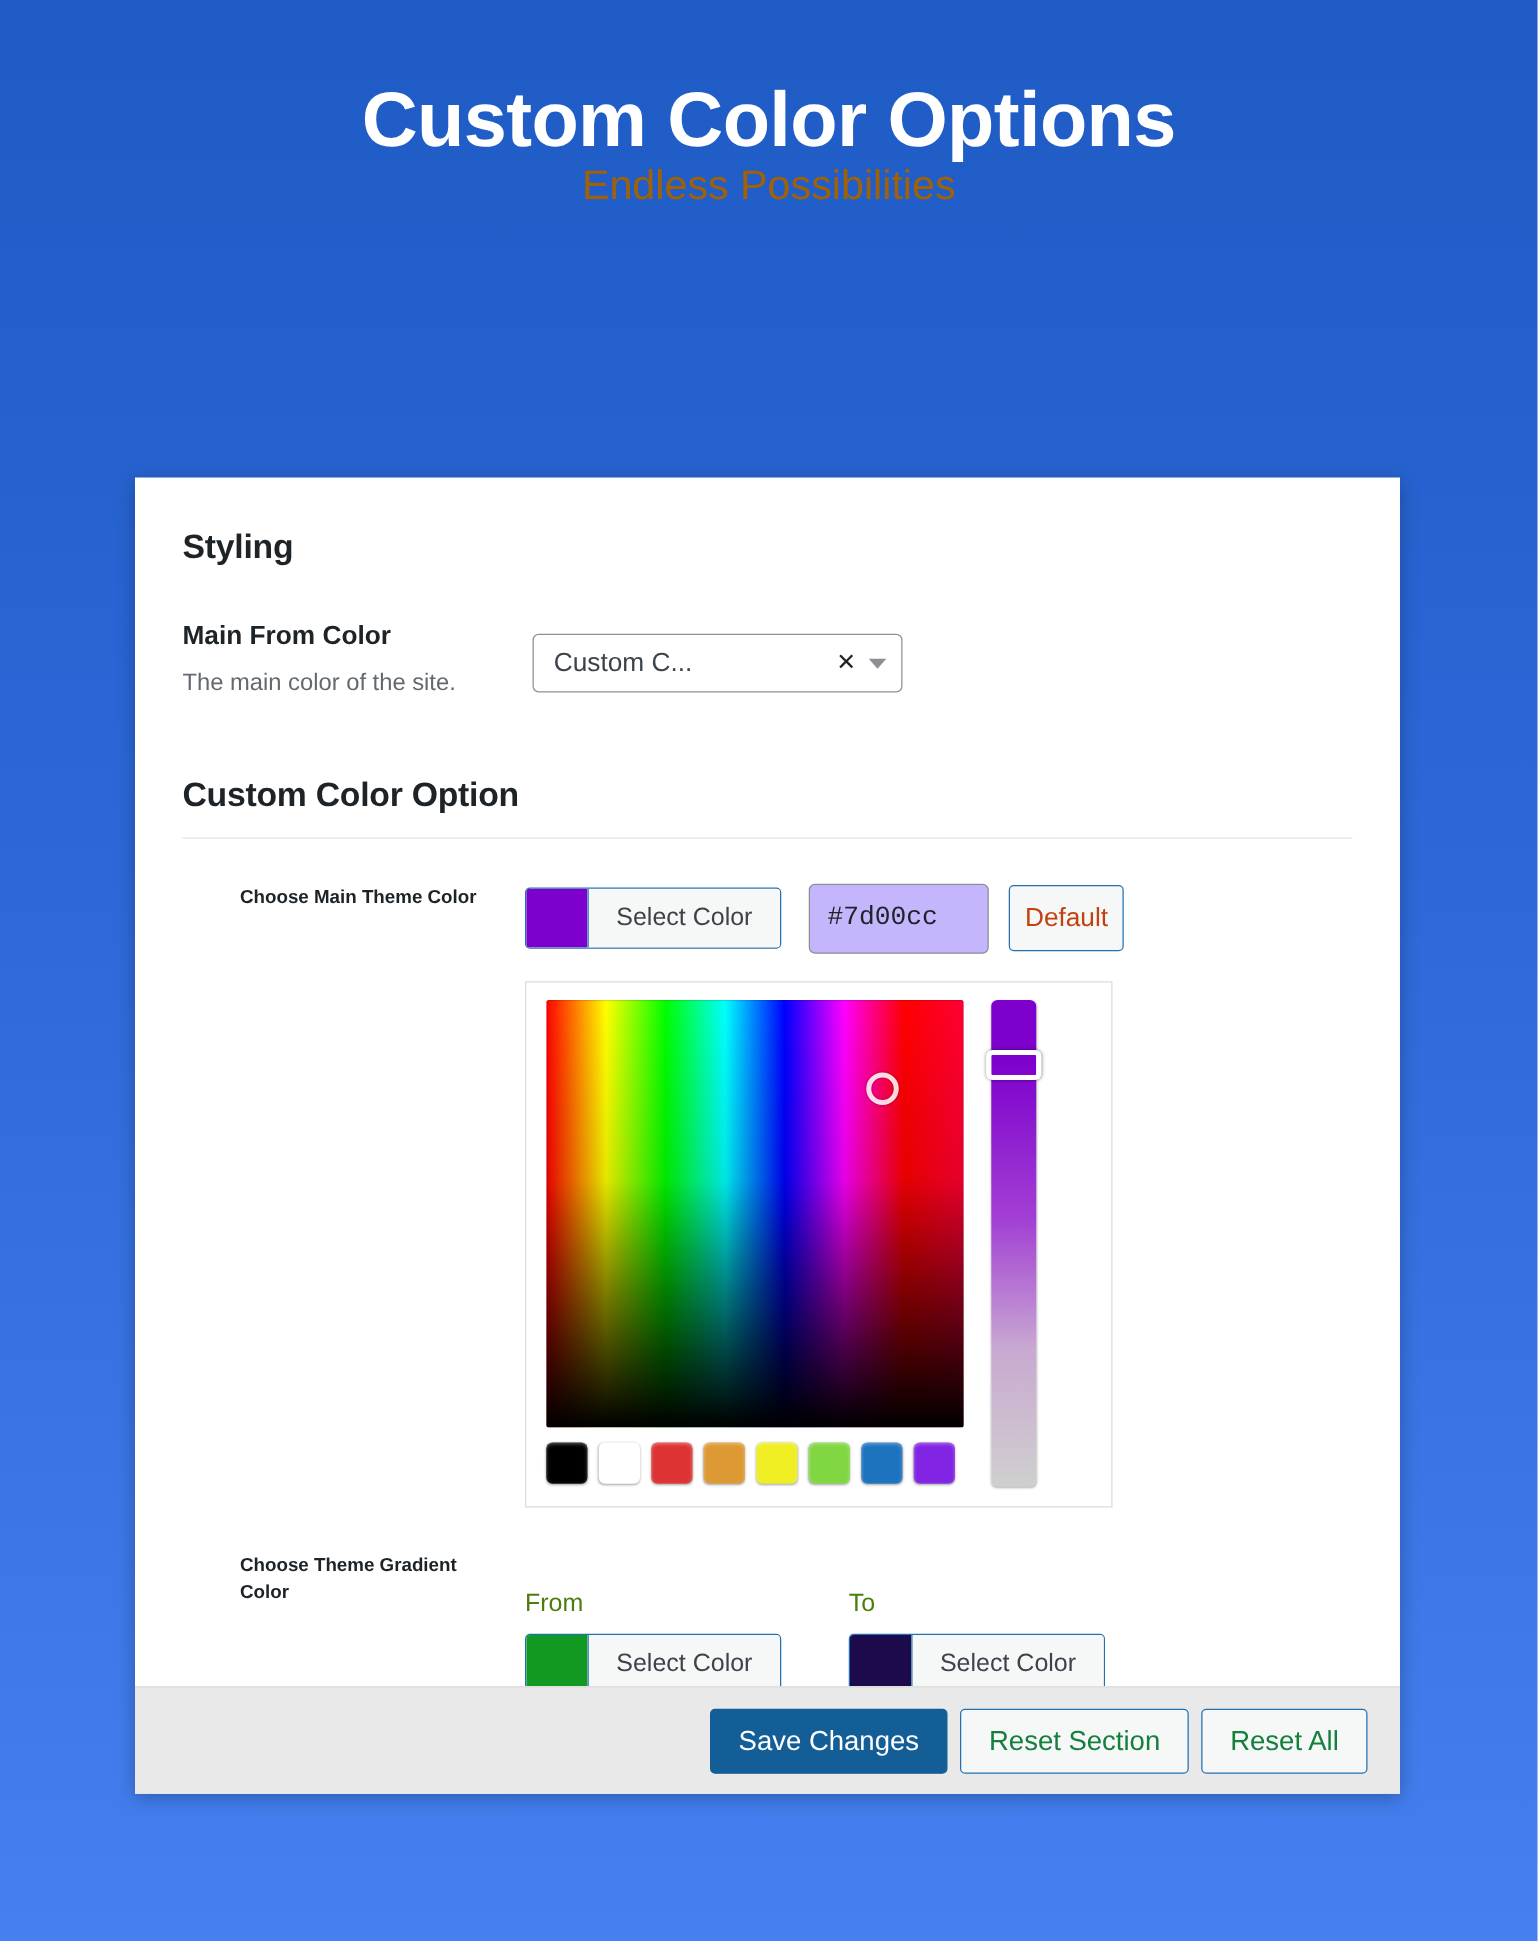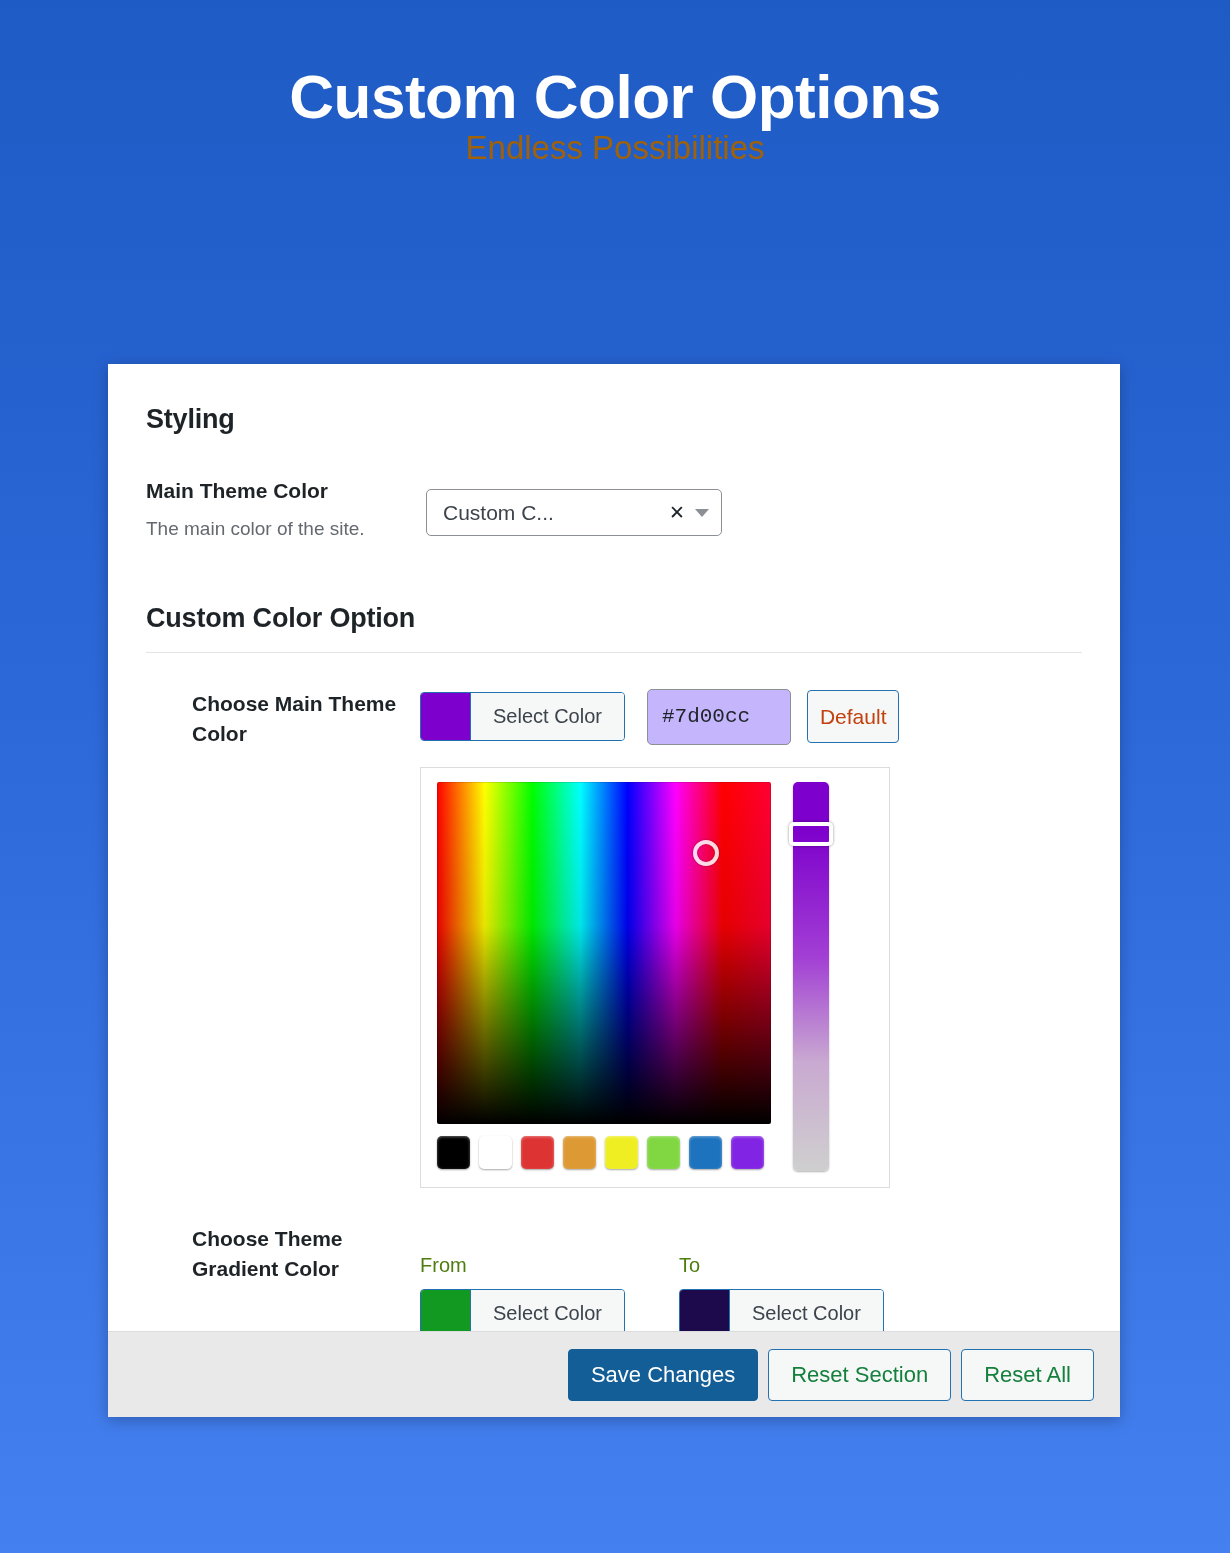--- a/index.html
+++ b/index.html
@@ -25,21 +25,21 @@
   .hero-sub {
     color: #a16207;
     font-size: 33px;
     font-weight: 400;
   }
 
   
   .card {
     position: absolute;
     left: 108px;
-    top: 364px;
+    top: 382px;
     width: 1012px;
     height: 1053px;
     background: #ffffff;
     box-shadow: 0 3px 14px rgba(0,0,0,0.25);
     display: flex;
     flex-direction: column;
   }
   .card-body {
     flex: 1;
     padding: 40px 38px 0 38px;
@@ -110,21 +110,21 @@
     background: #e2e4e7;
     margin-top: 18px;
   }
 
   .field-row {
     display: flex;
     margin-top: 36px;
   }
   .field-label-col { width: 274px; padding-left: 46px; padding-right: 16px; }
   .field-label {
-    font-size: 21px;
+    font-size: 15px;
     font-weight: 700;
     color: #1d2327;
     line-height: 1.45;
   }
   .field-ctrl-col { flex: 1; }
 
   
   .color-btn {
     display: inline-flex;
     align-items: stretch;
@@ -295,21 +295,21 @@
 </div>
 
 <div class="card">
 
   <div class="card-body">
 
     <div class="section-title">Styling</div>
 
     <div class="theme-row">
       <div class="theme-label-col">
-        <div class="theme-label">Main Theme Color</div>
+        <div class="theme-label">Main From Color</div>
         <div class="theme-desc">The main color of the site.</div>
       </div>
       <div>
         <div class="select-box">
           <span class="select-value">Custom C...</span>
           <span class="select-clear">✕</span>
           <span class="select-caret"></span>
         </div>
       </div>
     </div>

